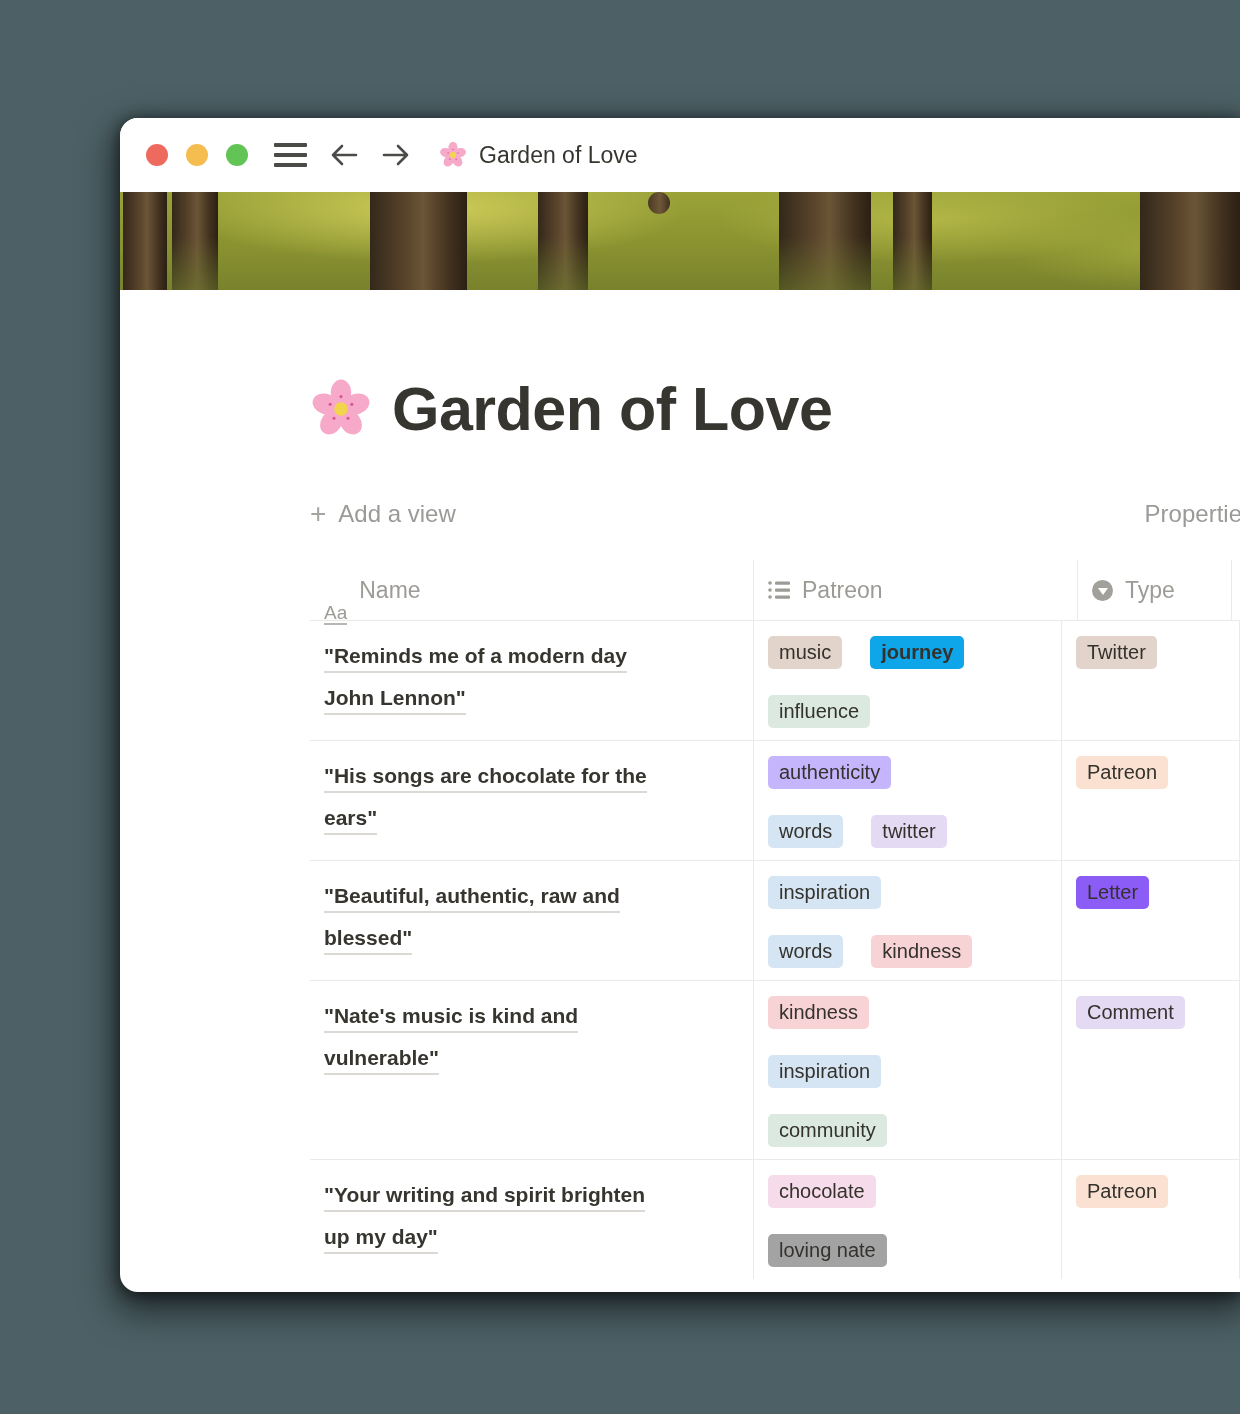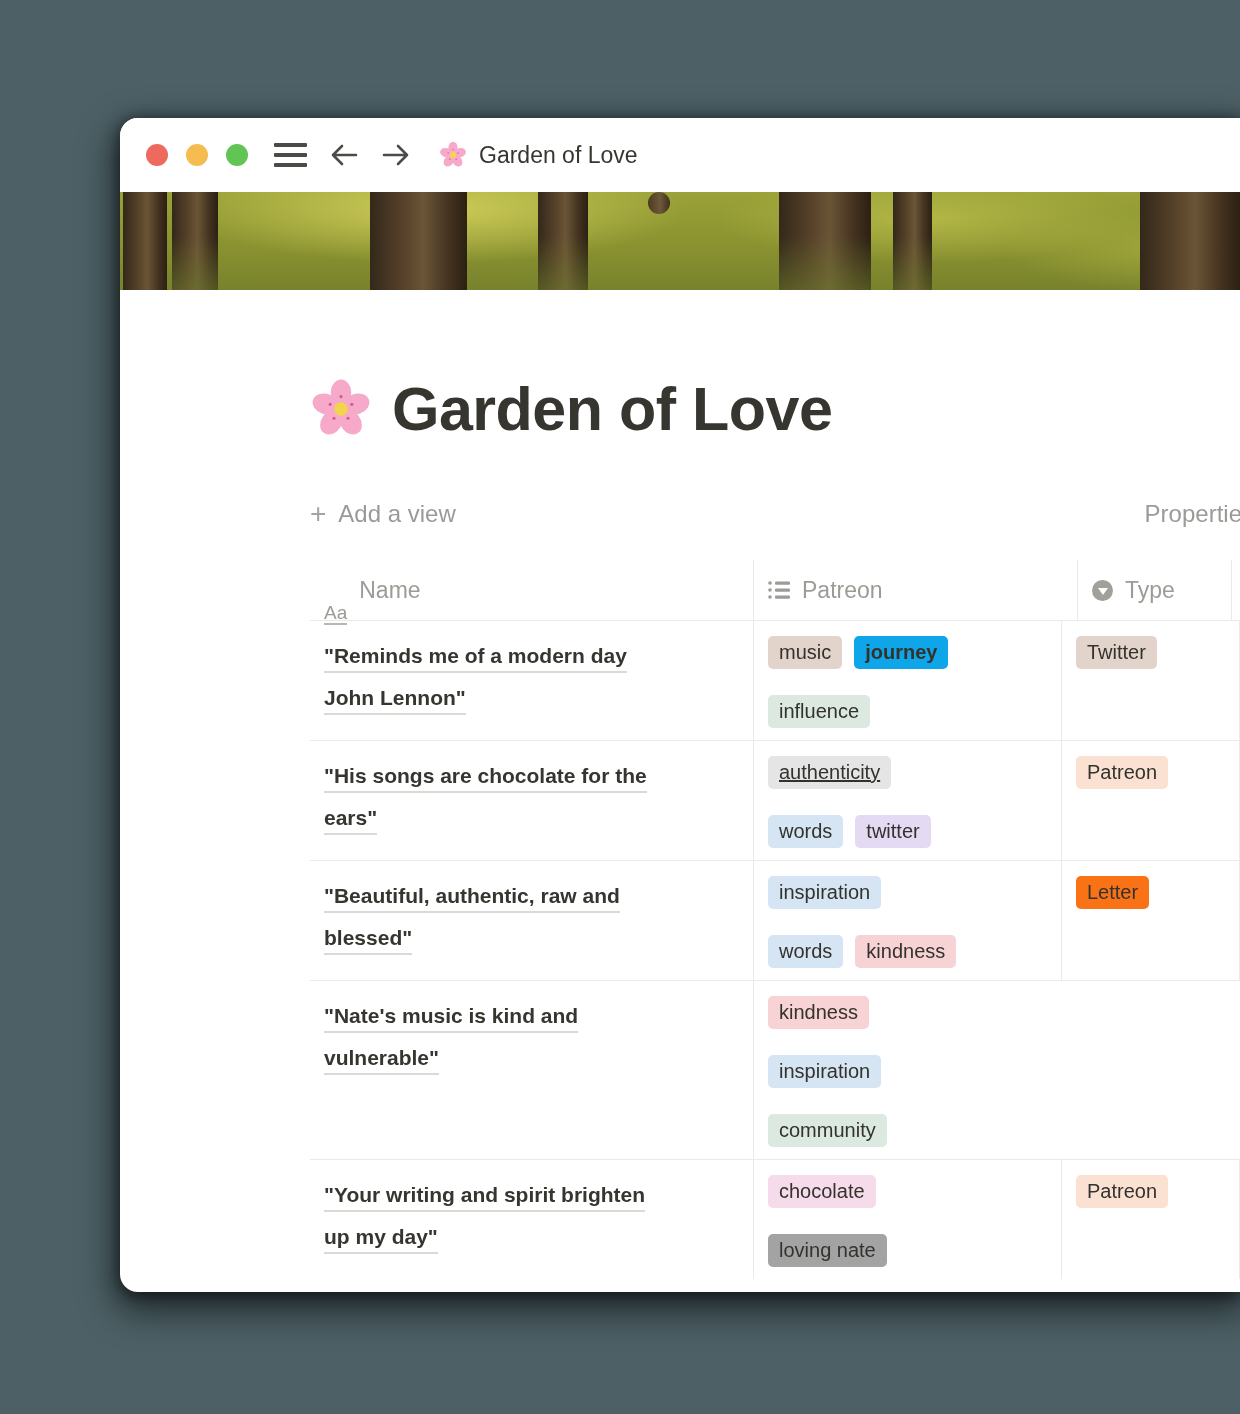--- a/index.html
+++ b/index.html
@@ -68,21 +68,21 @@
   .td{ padding:12px 14px; }
   .td-name{ width:443px; }
   .td-themes{ width:308px; border-left:1px solid #ebeae8; }
   .td-type{ width:179px; border-left:1px solid #ebeae8; border-right:1px solid #ebeae8; }
 
   .name-text{ display:inline; font-size:21px; font-weight:700; color:#37352f; line-height:42px;
     border-bottom:2.5px solid #dcd8d3; padding-bottom:4px;
     -webkit-box-decoration-break:clone; box-decoration-break:clone; cursor:pointer; }
   .name-wrap{ max-width:330px; margin-top:2px; }
 
-  .tags{ display:flex; flex-wrap:wrap; gap:13px 12px; padding-top:3px; }
+  .tags{ display:flex; flex-wrap:wrap; gap:13px 28px; padding-top:3px; }
   .tag{ display:inline-block; font-size:20px; color:#34322d; line-height:33px; padding:0 11px;
     border-radius:5px; white-space:nowrap; }
   .break{ flex-basis:100%; height:0; }
 
   .r1{ min-height:110px; } .r2{ min-height:110px; } .r3{ min-height:110px; }
   .r4{ min-height:157px; } .r5{ min-height:107px; }
 
   
   .tfoot{ display:flex; }
   .count-cell{ width:443px; display:flex; justify-content:flex-end; align-items:center;
@@ -222,21 +222,21 @@
             </div>
         </div>
       </div>
 
       <div class="trow r2">
         <div class="td td-name">
           <div class="name-wrap"><span class="name-text">"His songs are chocolate for the ears"</span></div>
         </div>
         <div class="td td-themes">
           <div class="tags">
-            <span class="tag" style="background-color: #e5e5e5; text-decoration: underline;">authenticity</span>
+            <span class="tag" style="background-color: #c4b5fd;">authenticity</span>
             <span class="break"></span>
             <span class="tag" style="background-color: rgb(214, 229, 243);">words</span>
             <span class="tag" style="background-color: rgb(228, 218, 243);">twitter</span>
           </div>
         </div>
         <div class="td td-type">
           <div class="tags">
               <span class="tag" style="background-color: rgb(250, 225, 210);">Patreon</span>
             </div>
         </div>
@@ -249,37 +249,42 @@
         <div class="td td-themes">
           <div class="tags">
             <span class="tag" style="background-color: rgb(214, 229, 243);">inspiration</span>
             <span class="break"></span>
             <span class="tag" style="background-color: rgb(214, 229, 243);">words</span>
             <span class="tag" style="background-color: rgb(248, 211, 213);">kindness</span>
           </div>
         </div>
         <div class="td td-type">
           <div class="tags">
-              <span class="tag" style="background-color: #f97316;">Letter</span>
+              <span class="tag" style="background-color: #8b5cf6;">Letter</span>
             </div>
         </div>
       </div>
 
       <div class="trow r4">
         <div class="td td-name">
           <div class="name-wrap"><span class="name-text">"Nate's music is kind and vulnerable"</span></div>
         </div>
         <div class="td td-themes">
           <div class="tags">
             <span class="tag" style="background-color: rgb(248, 211, 213);">kindness</span>
             <span class="break"></span>
             <span class="tag" style="background-color: rgb(214, 229, 243);">inspiration</span>
             <span class="break"></span>
             <span class="tag" style="background-color: rgb(219, 233, 224);">community</span>
           </div>
+        </div>
+        <div class="td td-type">
+          <div class="tags">
+              <span class="tag" style="background-color: rgb(228, 218, 243);">Comment</span>
+            </div>
         </div>
       </div>
 
       <div class="trow r5">
         <div class="td td-name">
           <div class="name-wrap"><span class="name-text">"Your writing and spirit brighten up my day"</span></div>
         </div>
         <div class="td td-themes">
           <div class="tags">
             <span class="tag" style="background-color: rgb(246, 220, 234);">chocolate</span>

